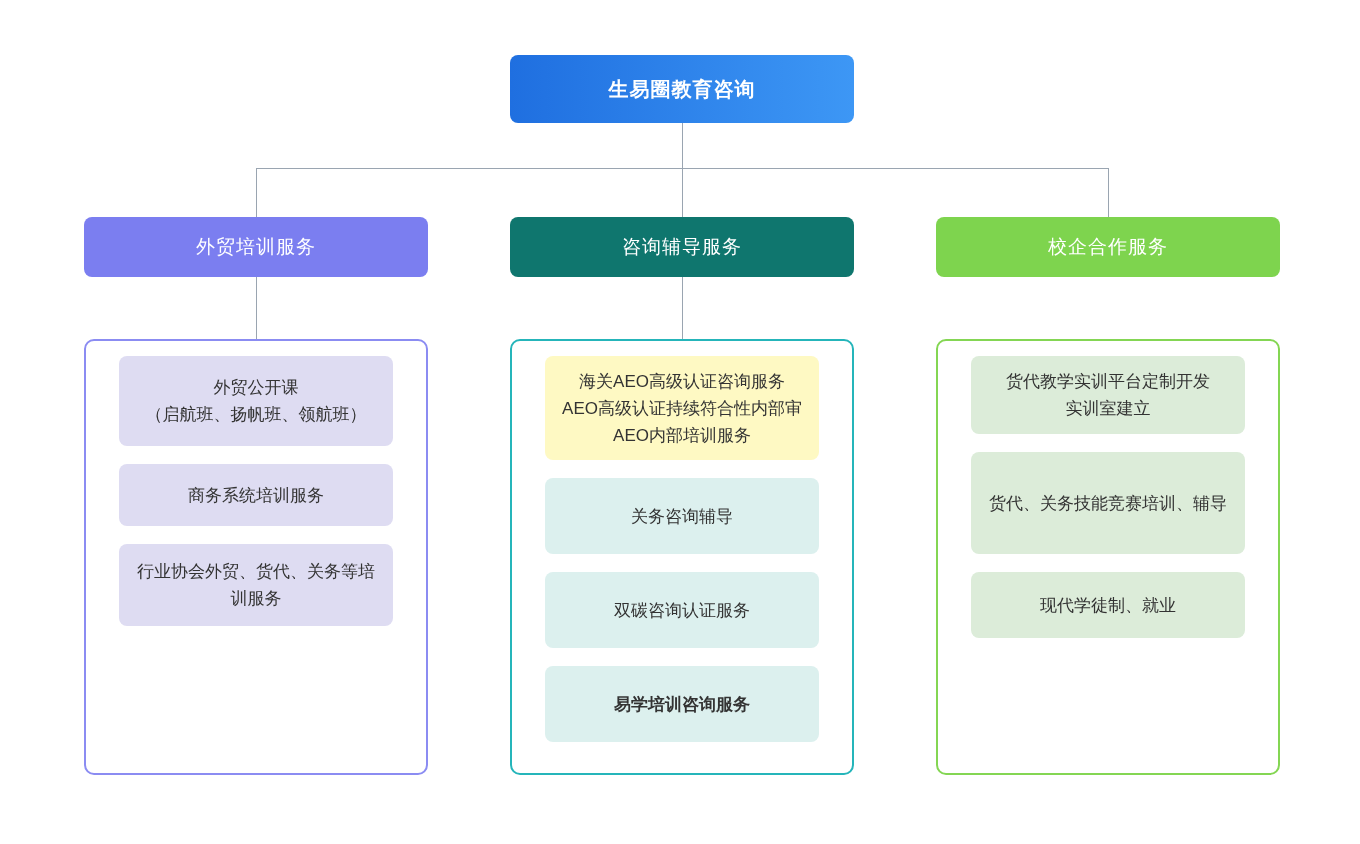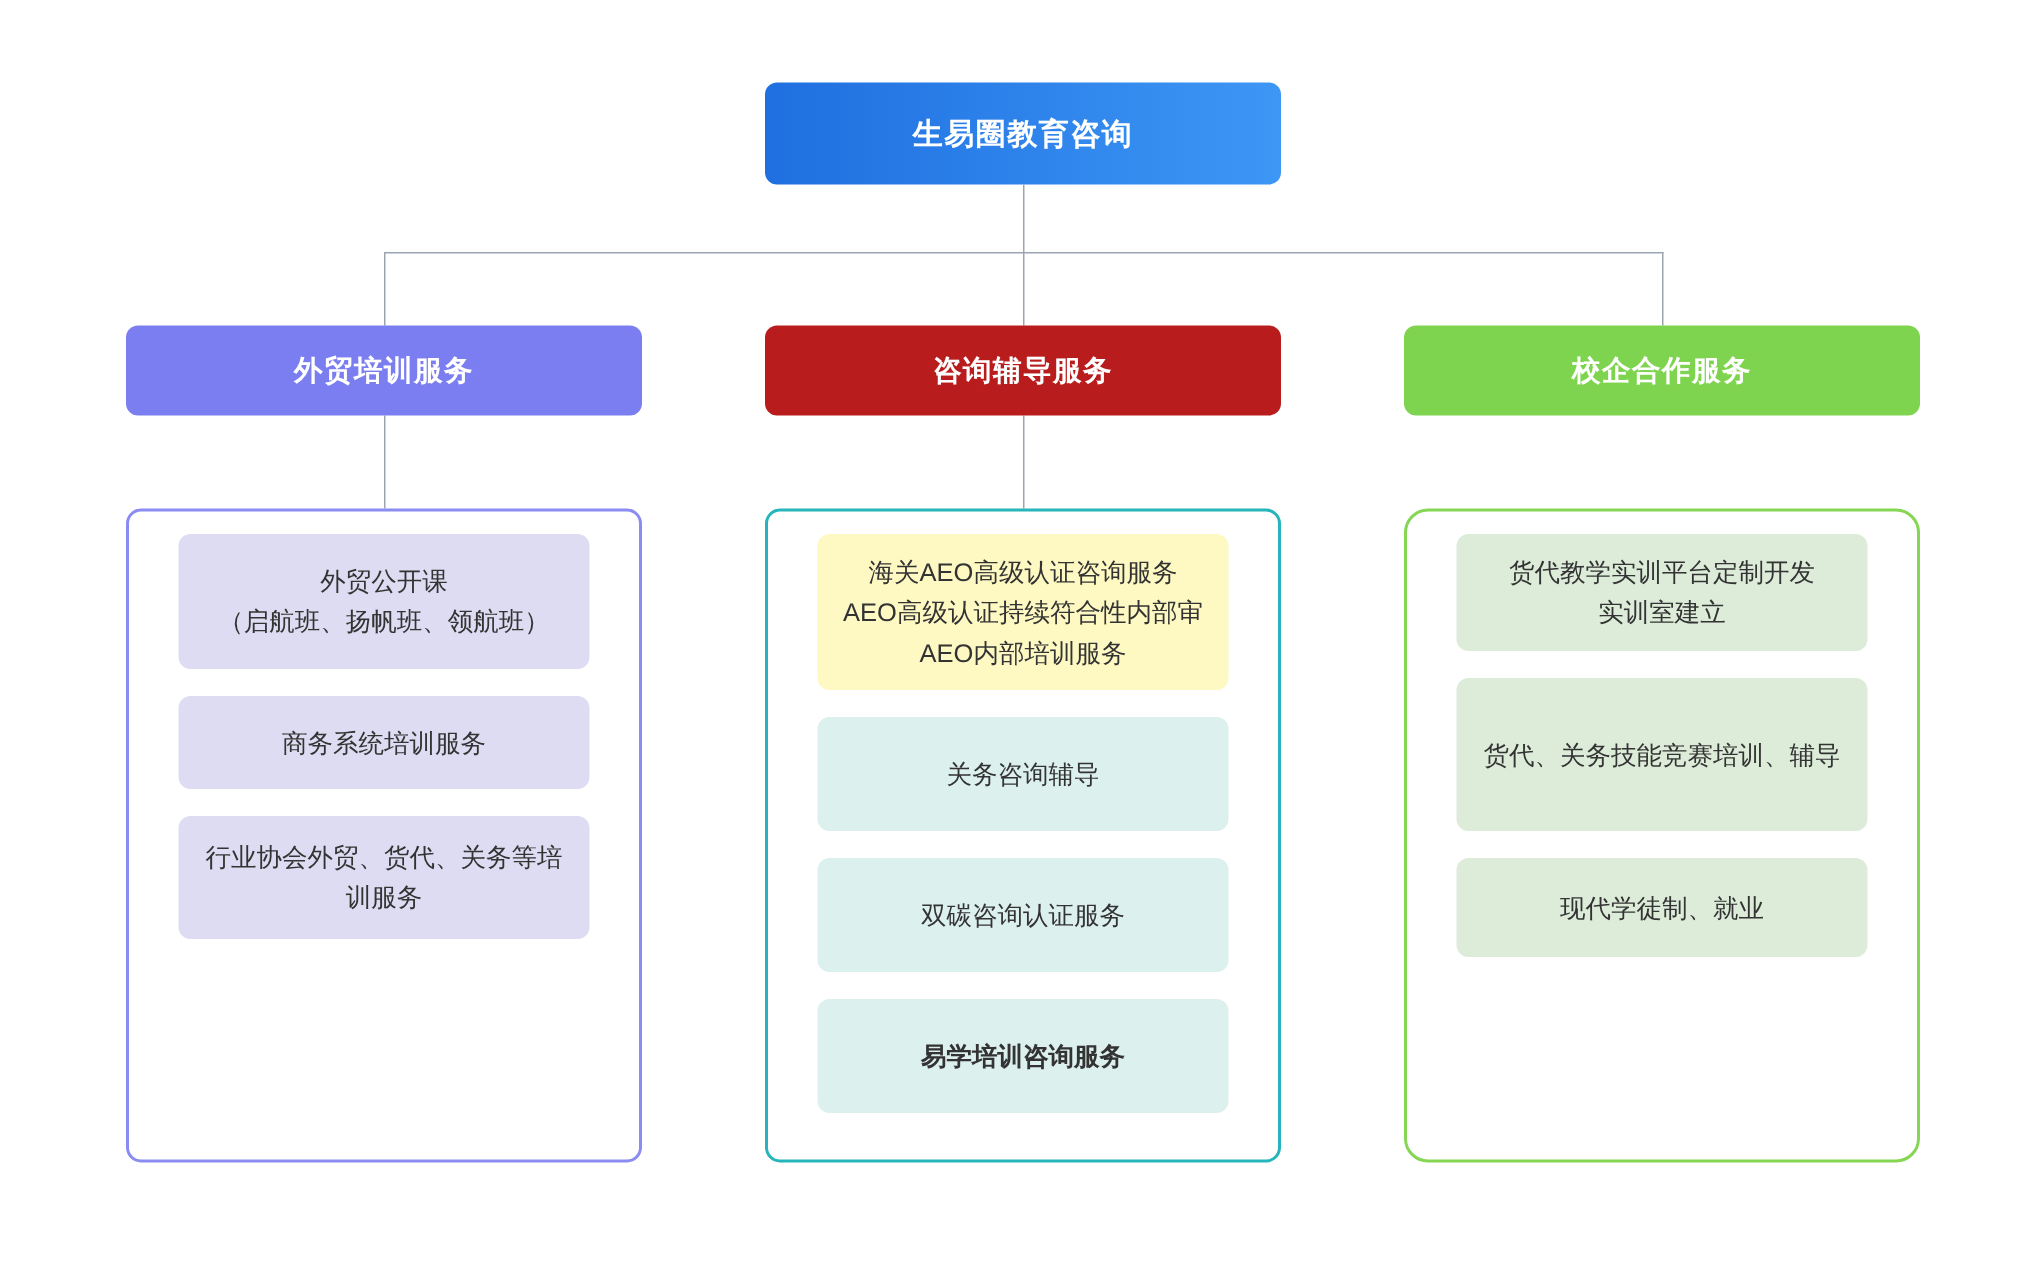--- a/index.html
+++ b/index.html
@@ -52,21 +52,21 @@
     position: absolute;
     top: 217px;
     width: 344px;
     height: 60px;
     border-radius: 8px;
     display: flex;
     align-items: center;
     justify-content: center;
     color: #ffffff;
     font-size: 19px;
-    font-weight: bold;
+    font-weight: normal;
     letter-spacing: 1px;
     box-sizing: border-box;
   }
 
   
   .branch-box {
     position: absolute;
     top: 339px;
     width: 344px;
     height: 436px;
@@ -146,34 +146,34 @@
     <div class="branch-header" id="hdr-0" style="background: rgb(123, 126, 240);">外贸培训服务</div>
     <div class="branch-box" id="box-0" style="border-color: rgb(139, 140, 242);">
       <div class="leaf" style="background: rgb(222, 220, 242);">外贸公开课
 （启航班、扬帆班、领航班）</div>
       <div class="leaf" style="background: rgb(222, 220, 242);">商务系统培训服务</div>
       <div class="leaf" style="background: rgb(222, 220, 242);">行业协会外贸、货代、关务等培训服务</div>
     </div>
   </div>
 
   <div id="col-1">
-    <div class="branch-header" id="hdr-1" style="background: #b91c1c;">咨询辅导服务</div>
+    <div class="branch-header" id="hdr-1" style="background: #0f766e;">咨询辅导服务</div>
     <div class="branch-box" id="box-1" style="border-color: rgb(37, 181, 186);">
       <div class="leaf" style="background: #fef9c3;">海关AEO高级认证咨询服务
 AEO高级认证持续符合性内部审
 AEO内部培训服务</div>
       <div class="leaf" style="background: rgb(220, 240, 238);">关务咨询辅导</div>
       <div class="leaf" style="background: rgb(220, 240, 238);">双碳咨询认证服务</div>
       <div class="leaf" style="background: rgb(220, 240, 238); font-weight: bold;">易学培训咨询服务</div>
     </div>
   </div>
 
   <div id="col-2">
     <div class="branch-header" id="hdr-2" style="background: rgb(126, 212, 78);">校企合作服务</div>
-    <div class="branch-box" id="box-2" style="border-color: rgb(132, 214, 83); border-radius: 16px;">
+    <div class="branch-box" id="box-2" style="border-color: rgb(132, 214, 83);">
       <div class="leaf" style="background: rgb(220, 236, 217);">货代教学实训平台定制开发
 实训室建立</div>
       <div class="leaf" style="background: rgb(220, 236, 217);">货代、关务技能竞赛培训、辅导</div>
       <div class="leaf" style="background: rgb(220, 236, 217);">现代学徒制、就业</div>
     </div>
   </div>
 
 </div>
 
 </body></html>

